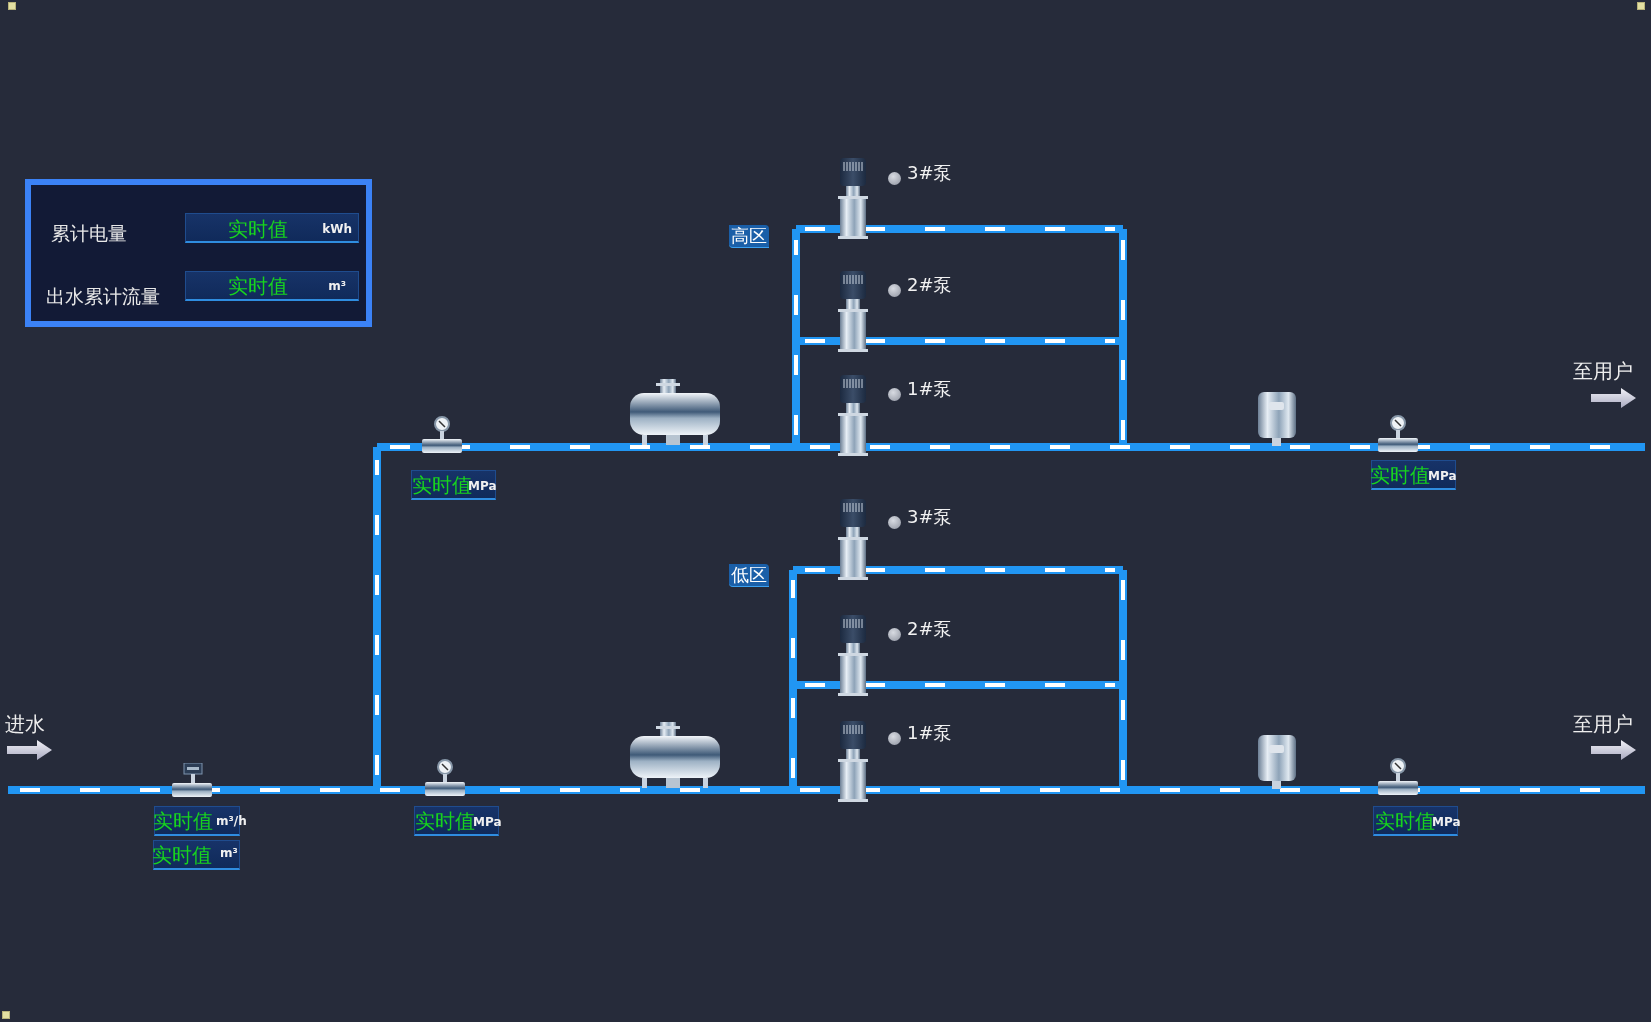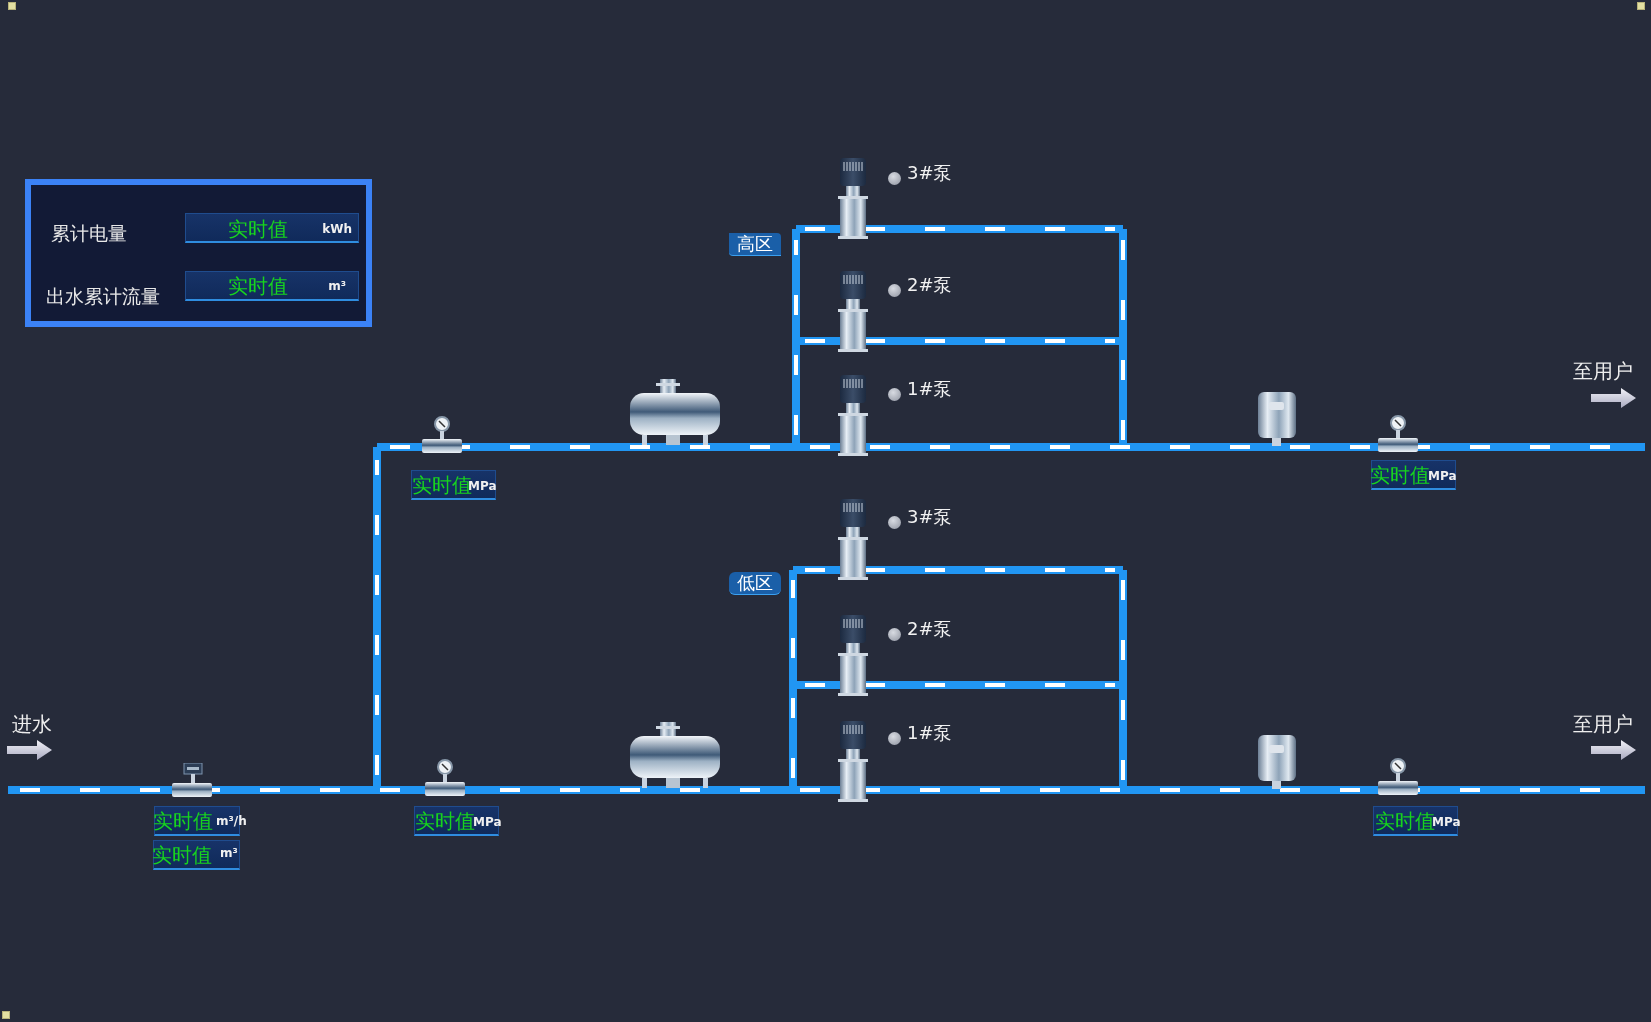--- a/index.html
+++ b/index.html
@@ -5,21 +5,21 @@
   html,body{margin:0;padding:0;}
   body{width:1651px;height:1022px;background:#262b3a;position:relative;overflow:hidden;font-family:"DejaVu Sans","Liberation Sans",sans-serif;color:#e6e6e6;}
   .abs{position:absolute;}
   .marker{position:absolute;width:8px;height:8px;background:#e3e0a2;border:1px solid #b8b37a;box-sizing:border-box;}
   svg.pipes{position:absolute;left:0;top:0;}
   .panel{position:absolute;left:25px;top:179px;width:347px;height:148px;background:#121a36;border:6px solid #3b82f6;box-sizing:border-box;}
   .panel-label{position:absolute;font-size:19px;color:#e8e8e8;white-space:nowrap;}
   .val-box{position:absolute;background:linear-gradient(#173368,#102a5a);border:1px solid #1f4c8e;border-bottom:2px solid #2f8de0;box-sizing:border-box;}
   .val-text{position:absolute;color:#17d41e;white-space:nowrap;font-family:Liberation Mono, monospace;}
   .unit{position:absolute;color:#f0f0f0;white-space:nowrap;font-weight:bold;}
-  .zone-tag{position:absolute;font-size:18px;color:#fff;background:#1a5fa8;border-radius:0 4px 0 4px;padding:0 8px;line-height:22px;border-bottom:1px solid #3aa0f0;margin-top:8px;}
+  .zone-tag{position:absolute;font-size:18px;color:#fff;background:#1a5fa8;border-radius:0 4px 0 4px;padding:0 2px;line-height:22px;border-bottom:1px solid #3aa0f0;}
   .pump-label{position:absolute;font-size:18px;color:#f2f2f2;white-space:nowrap;display:flex;align-items:flex-end;gap:6px;}
   .dot{width:13px;height:13px;border-radius:50%;background:radial-gradient(circle at 40% 35%,#d8dbe2,#8d929e);display:inline-block;}
   .flow-label{position:absolute;font-size:20px;color:#eeeeee;white-space:nowrap;}
   .arrow{position:absolute;}
 </style>
 </head>
 <body>
 
 <div class="marker" style="left:8px;top:2px;"></div>
 <div class="marker" style="left:1637px;top:2px;"></div>
@@ -60,21 +60,21 @@
     <span class="val-text" style="left:42px;top:2px;font-size:20px;">实时值</span>
     <span class="unit" style="right:6px;top:8px;font-size:12px;">kWh</span>
   </div>
   <div class="panel-label" style="left:15px;top:87px;margin-top:12px;">出水累计流量</div>
   <div class="val-box" style="left:154px;top:86px;width:174px;height:30px;">
     <span class="val-text" style="left:42px;top:1px;font-size:20px;">实时值</span>
     <span class="unit" style="right:12px;top:7px;font-size:12px;">m³</span>
   </div>
 </div>
 
-<div class="flow-label" style="left:12px;top:711px;">进水</div>
+<div class="flow-label" style="left:5px;top:711px;">进水</div>
 <svg class="arrow" style="left:7px;top:740px;" width="46" height="20">
   <defs>
       <linearGradient id="ag" x1="0" y1="0" x2="0" y2="1">
         <stop offset="0" stop-color="#f2f2f8"></stop>
         <stop offset="1" stop-color="#a9aac0"></stop>
       </linearGradient>
     </defs>
   <path d="M0 6 H30 V0 L45 10 L30 20 V14 H0 Z" fill="url(#ag)"></path>
 </svg>
 
@@ -170,21 +170,21 @@
 <div class="pump-label" style="left:888px;top:617px;">
     <span class="dot"></span>
     <span>2#泵</span>
   </div>
 <div class="pump-label" style="left:888px;top:721px;">
     <span class="dot"></span>
     <span>1#泵</span>
   </div>
 
 <div class="zone-tag" style="left:729px;top:225px;">高区</div>
-<div class="zone-tag" style="left:729px;top:564px;border-radius:6px;">低区</div>
+<div class="zone-tag" style="left:729px;top:564px;">低区</div>
 
 <svg class="abs" style="left:628px;top:379px;" width="92" height="70">
   <rect x="32" y="0" width="16" height="14" fill="url(#steel)"></rect>
     <rect x="28" y="4" width="24" height="3" fill="#cfd8e2"></rect>
   <rect x="2" y="14" width="90" height="42" rx="14" fill="url(#steelV)"></rect>
   <rect x="14" y="56" width="5" height="10" fill="#c9d3df"></rect>
     <rect x="75" y="56" width="5" height="10" fill="#c9d3df"></rect>
   <rect x="38" y="56" width="14" height="10" fill="#b7c4d1"></rect>
 </svg>
 <svg class="abs" style="left:628px;top:722px;" width="92" height="70">

